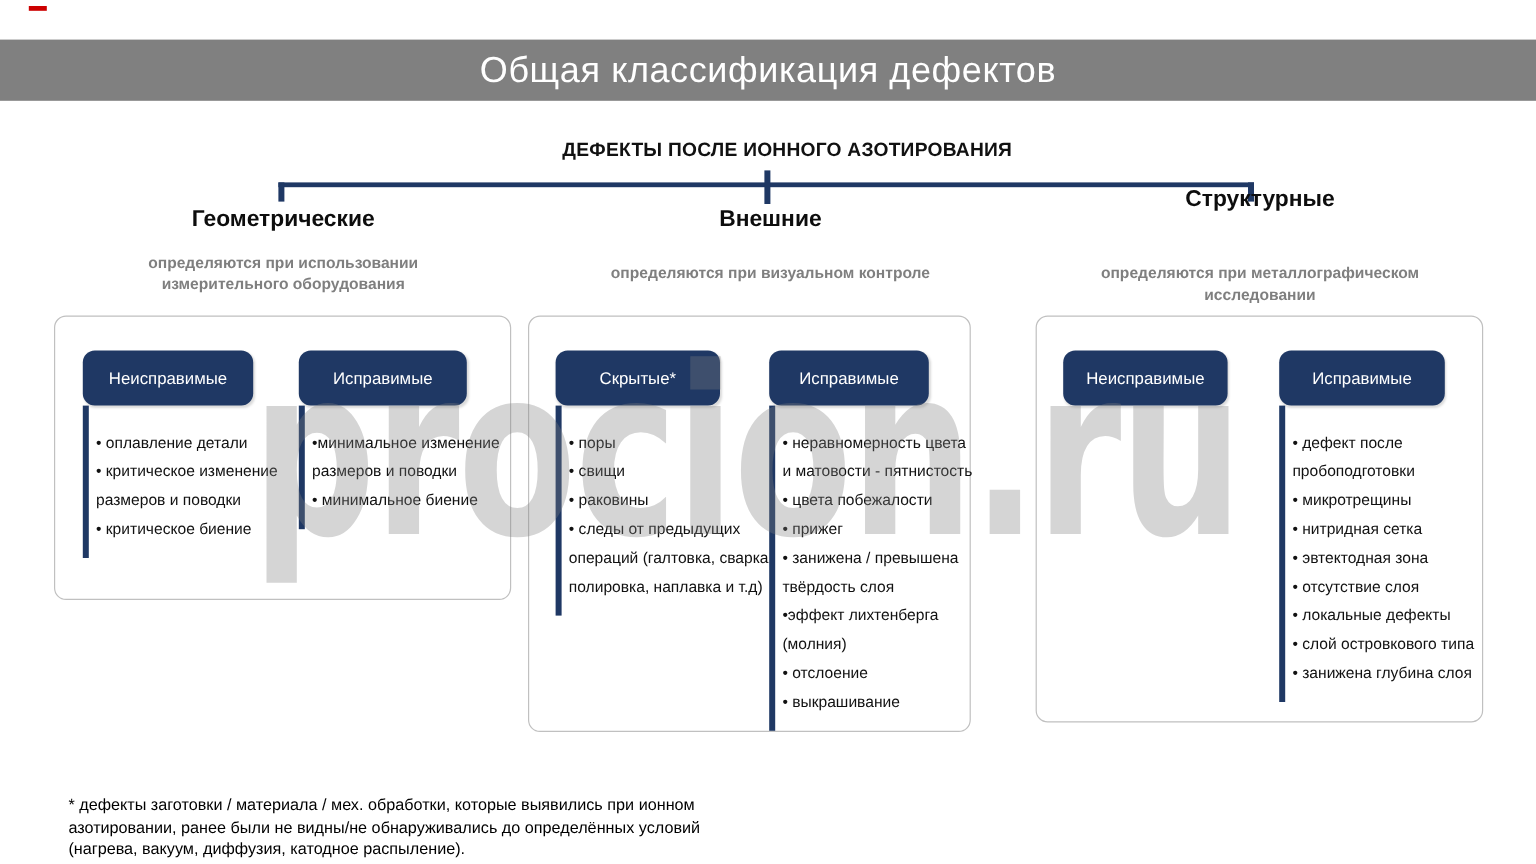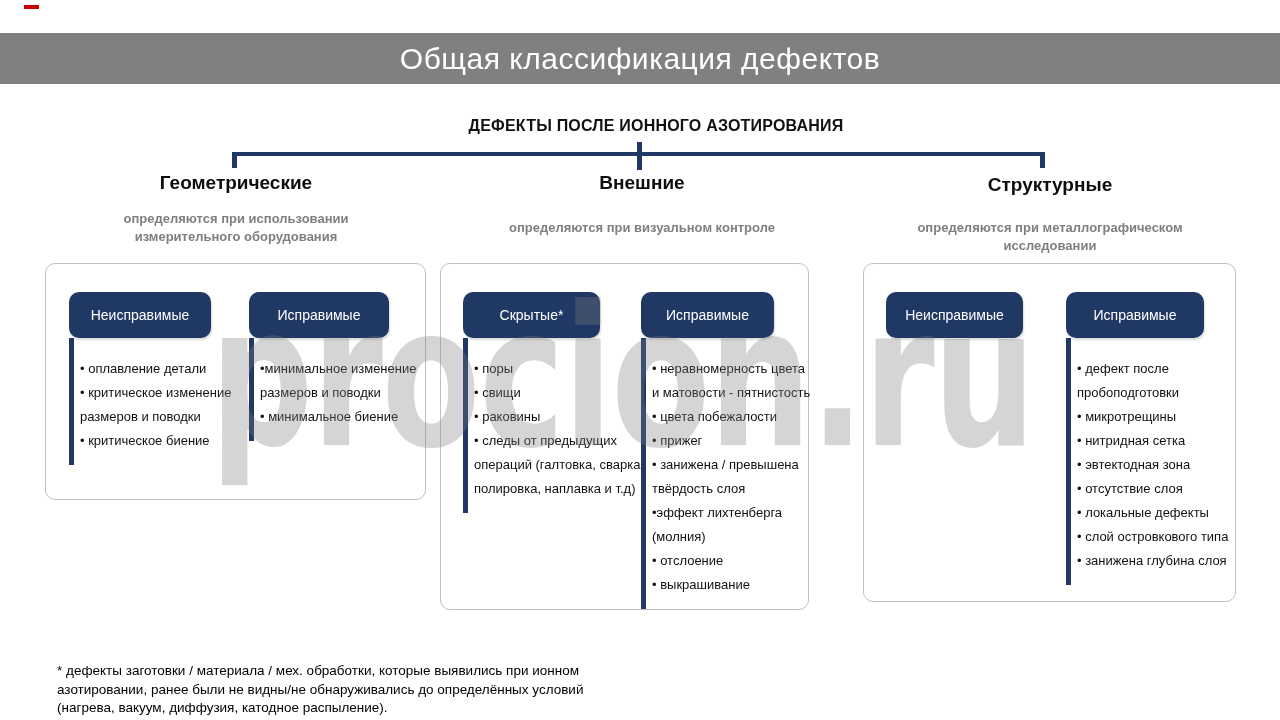--- a/index.html
+++ b/index.html
@@ -25,21 +25,21 @@
   .tick-center{left:637px;top:142px;height:28px;}
   .tick-right{left:1040px;top:152px;height:16px;}
 
   
   .branch-head{position:absolute;width:400px;text-align:center;}
   .branch-label{font-size:19px;font-weight:bold;color:#0d0d0d;}
   .branch-sub{position:absolute;width:400px;text-align:center;font-size:13px;font-weight:bold;
               color:#7f7f7f;line-height:17.5px;}
   .bh-1{left:36px;top:172px;}  .bs-1{left:36px;top:210px;}
   .bh-2{left:442px;top:172px;} .bs-2{left:442px;top:219px;}
-  .bh-3{left:850px;top:174px;} .bs-3{left:850px;top:219px;}
+  .bh-3{left:850px;top:156px;} .bs-3{left:850px;top:219px;}
 
   
   .box{position:absolute;background:#ffffff;border:1px solid #c0c0c0;border-radius:10px;}
   .box-1{left:45px;top:263px;width:379px;height:235px;}
   .box-2{left:440px;top:263px;width:367px;height:345px;}
   .box-3{left:863px;top:263px;width:371px;height:337px;}
 
   .col{position:absolute;top:28px;}
   .box-1 .col-a{left:23px;width:170px;}  .box-1 .col-a .pill{width:142px;}
   .box-1 .col-b{left:203px;width:170px;} .box-1 .col-b .pill{width:140px;}

